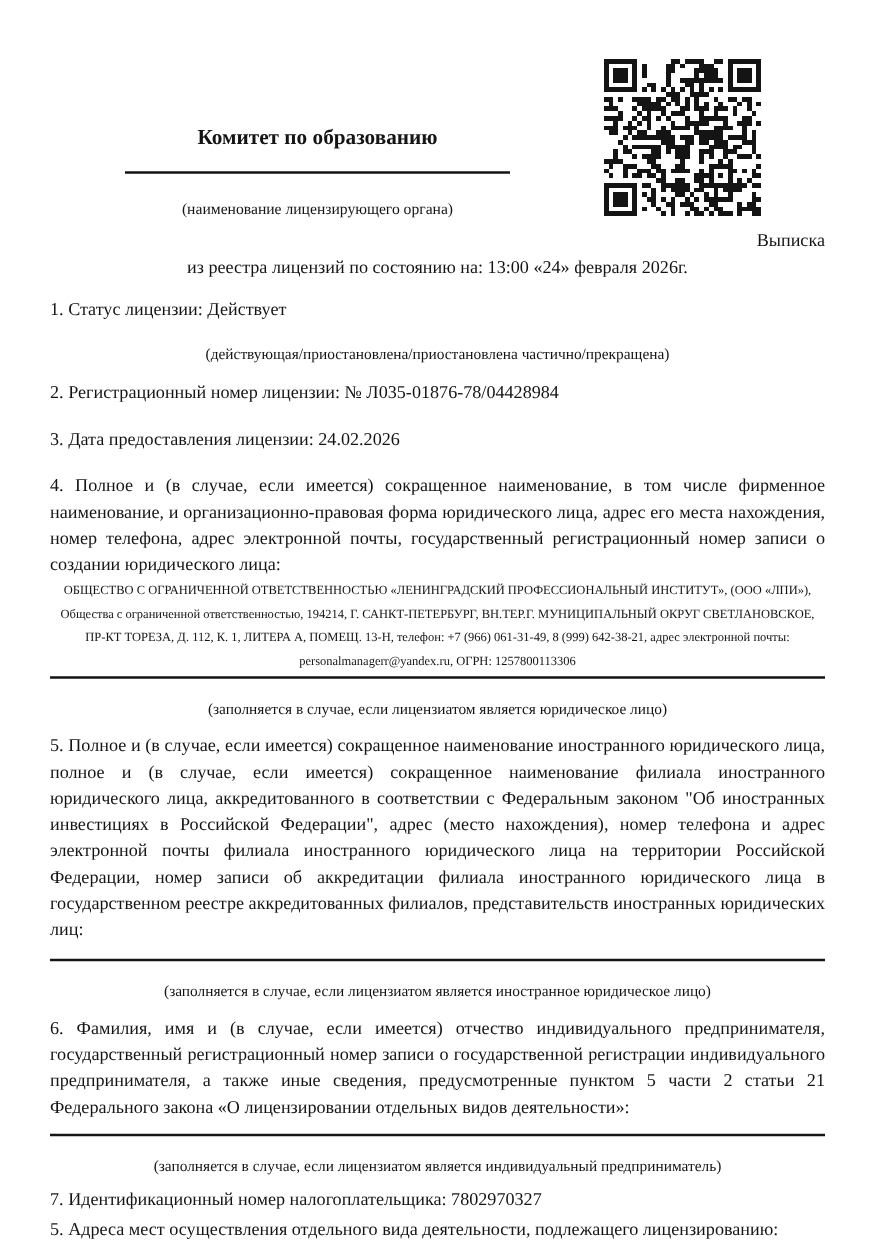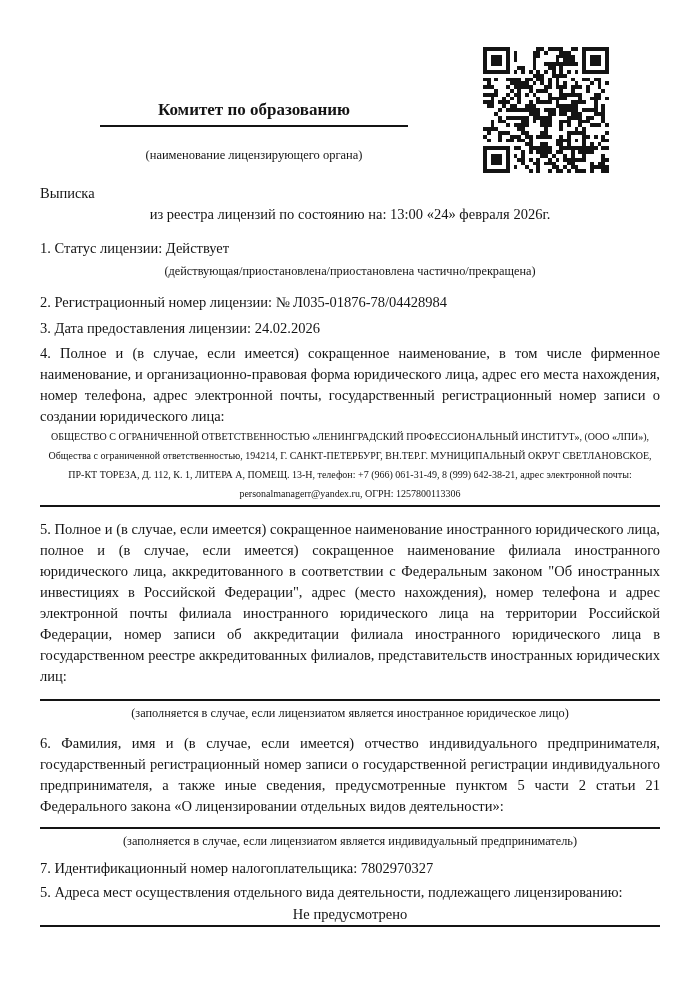--- a/index.html
+++ b/index.html
@@ -29,38 +29,38 @@
     position: absolute;
     left: 100px;
     top: 99px;
     width: 308px;
     text-align: center;
   }
   .authority-name {
     font-size: 17px;
     font-weight: bold;
     line-height: 22px;
-    padding-bottom: 4px;
+    padding-bottom: 16px;
     border-bottom: 2px solid #141414;
   }
   .authority-caption {
     font-size: 12.5px;
     line-height: 16px;
     margin-top: 20px;
   }
   
   .doc-body {
     position: absolute;
     top: 183px;
     left: 40px;
     width: 620px;
     font-size: 14.5px;
   }
   .title-line {
-    text-align: left;
+    text-align: right;
     line-height: 20px;
   }
   .subtitle-line {
     text-align: center;
     line-height: 22px;
     font-family: Liberation Serif, serif;
   }
   .item-line {
     line-height: 22px;
   }
@@ -81,21 +81,21 @@
   .rule {
     height: 0;
     border-top: 2px solid #141414;
   }
   .center-line {
     text-align: center;
     line-height: 22px;
   }
   
   .mt2 { margin-top: 2px; }
-  .mt4 { margin-top: 4px; }
+  .mt4 { margin-top: 16px; }
   .mt6 { margin-top: 12px; }
   .mt8 { margin-top: 8px; font-family: Liberation Serif, serif; }
   .mt10 { margin-top: 10px; }
   .mt12 { margin-top: 12px; }
 </style>
 </head>
 <body>
 
 <div class="page">
 
@@ -653,20 +653,21 @@
 
     <div class="item-line mt6">2. Регистрационный номер лицензии: № Л035-01876-78/04428984</div>
 
     <div class="item-line mt4">3. Дата предоставления лицензии: 24.02.2026</div>
 
     <div class="para mt4">4. Полное и (в случае, если имеется) сокращенное наименование, в том числе фирменное наименование, и организационно-правовая форма юридического лица, адрес его места нахождения, номер телефона, адрес электронной почты, государственный регистрационный номер записи о создании юридического лица:</div>
 
     <div class="value-block">ОБЩЕСТВО С ОГРАНИЧЕННОЙ ОТВЕТСТВЕННОСТЬЮ «ЛЕНИНГРАДСКИЙ ПРОФЕССИОНАЛЬНЫЙ ИНСТИТУТ», (ООО «ЛПИ»), Общества с ограниченной ответственностью, 194214, Г. САНКТ-ПЕТЕРБУРГ, ВН.ТЕР.Г. МУНИЦИПАЛЬНЫЙ ОКРУГ СВЕТЛАНОВСКОЕ, ПР-КТ ТОРЕЗА, Д. 112, К. 1, ЛИТЕРА А, ПОМЕЩ. 13-Н, телефон: +7 (966) 061-31-49, 8 (999) 642-38-21, адрес электронной почты: personalmanagerr@yandex.ru, ОГРН: 1257800113306</div>
 
     <div class="rule mt2"></div>
+    <div class="caption mt4">(заполняется в случае, если лицензиатом является юридическое лицо)</div>
 
     <div class="para mt6">5. Полное и (в случае, если имеется) сокращенное наименование иностранного юридического лица, полное и (в случае, если имеется) сокращенное наименование филиала иностранного юридического лица, аккредитованного в соответствии с Федеральным законом "Об иностранных инвестициях в Российской Федерации", адрес (место нахождения), номер телефона и адрес электронной почты филиала иностранного юридического лица на территории Российской Федерации, номер записи об аккредитации филиала иностранного юридического лица в государственном реестре аккредитованных филиалов, представительств иностранных юридических лиц:</div>
 
     <div class="rule mt12"></div>
     <div class="caption mt4">(заполняется в случае, если лицензиатом является иностранное юридическое лицо)</div>
 
     <div class="para mt6">6. Фамилия, имя и (в случае, если имеется) отчество индивидуального предпринимателя, государственный регистрационный номер записи о государственной регистрации индивидуального предпринимателя, а также иные сведения, предусмотренные пунктом 5 части 2 статьи 21 Федерального закона «О лицензировании отдельных видов деятельности»:</div>
 
     <div class="rule mt10"></div>
     <div class="caption mt4">(заполняется в случае, если лицензиатом является индивидуальный предприниматель)</div>

